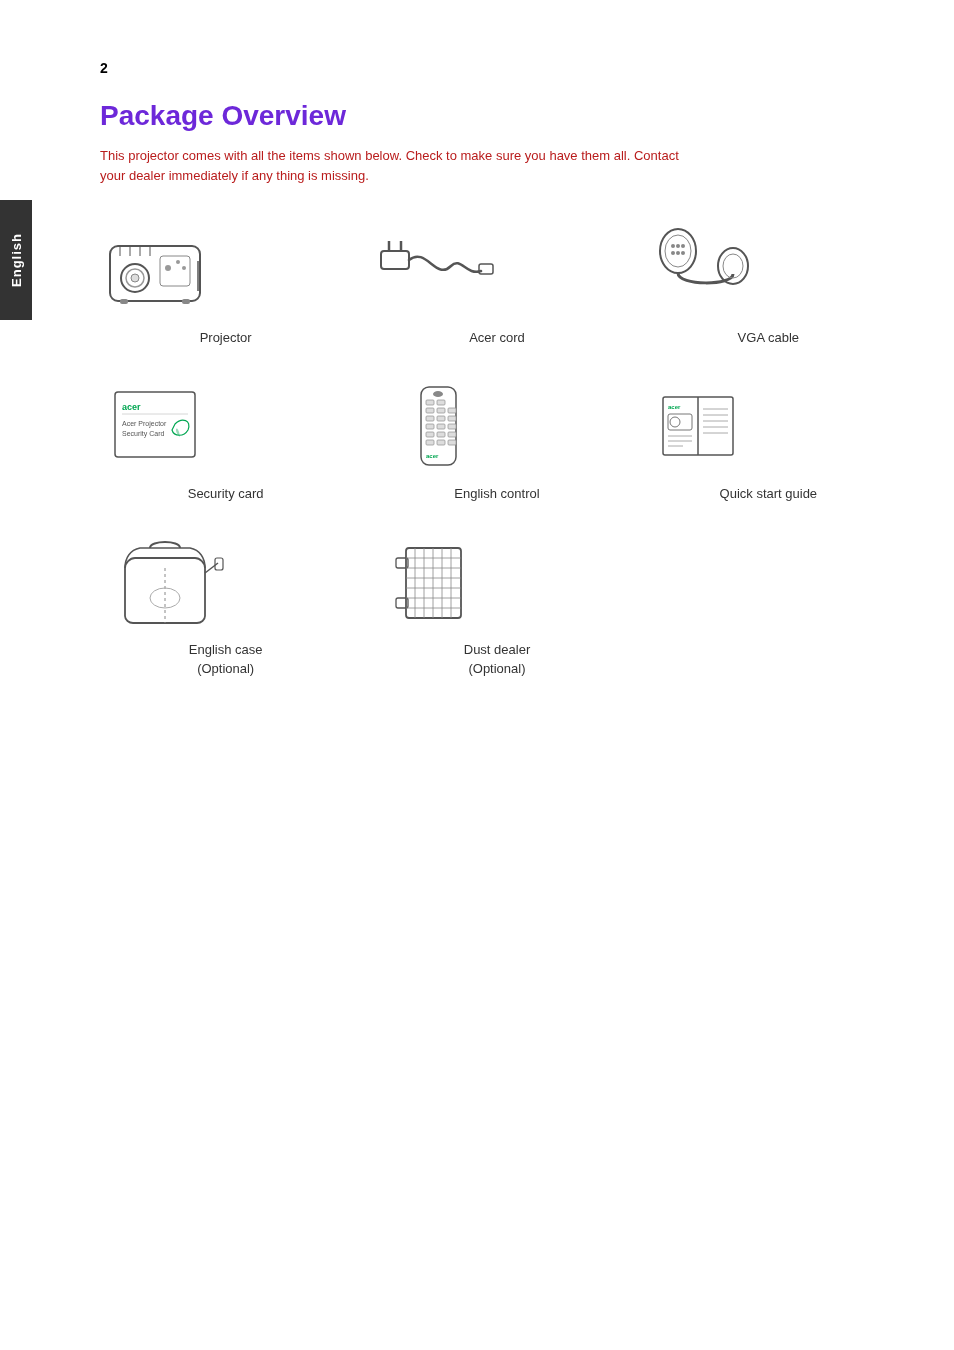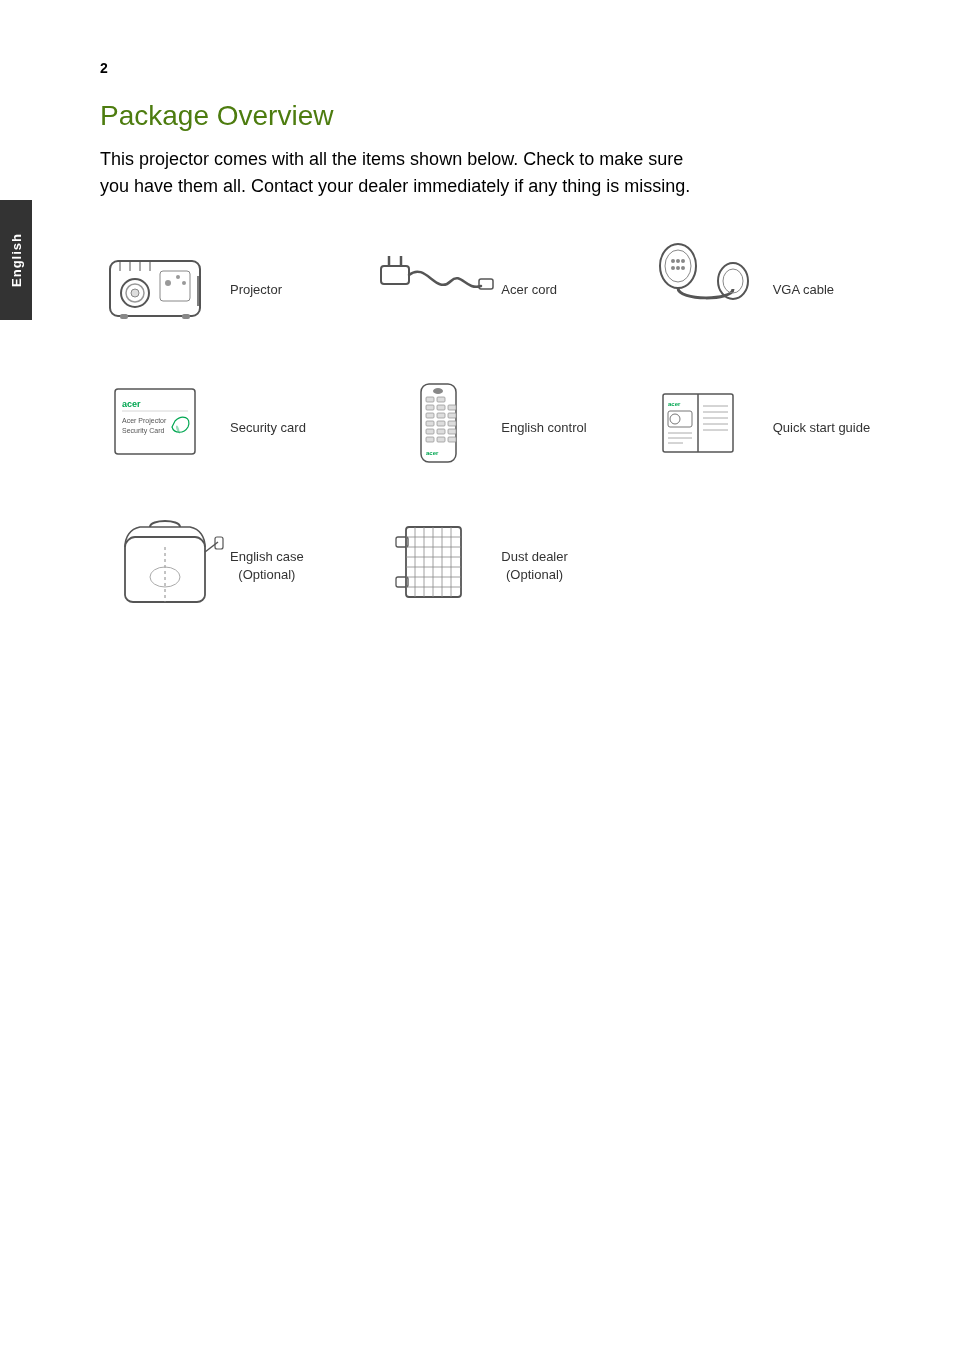--- a/index.html
+++ b/index.html
@@ -40,44 +40,43 @@
 
     .page-number {
       font-size: 14px;
       font-weight: bold;
       margin-bottom: 24px;
       color: #000;
     }
 
     .page-title {
       font-size: 28px;
-      font-weight: normal;
+      font-weight: bold;
       margin-bottom: 14px;
-      color: #4d7c0f;
+      color: #6d28d9;
     }
 
     .page-description {
-      font-size: 18px;
-      color: #000000;
+      font-size: 13px;
+      color: #b91c1c;
       line-height: 1.5;
       margin-bottom: 36px;
       max-width: 600px;
     }
 
     
     .items-grid {
       display: grid;
       grid-template-columns: repeat(3, 1fr);
       gap: 30px 20px;
     }
 
     .item {
       display: flex;
-      flex-direction: row;
-      align-items: center;
+      flex-direction: column;
       text-align: center;
     }
 
     .item-image {
       width: 130px;
       height: 100px;
       display: flex;
       align-items: center;
       justify-content: center;
       margin-bottom: 8px;

